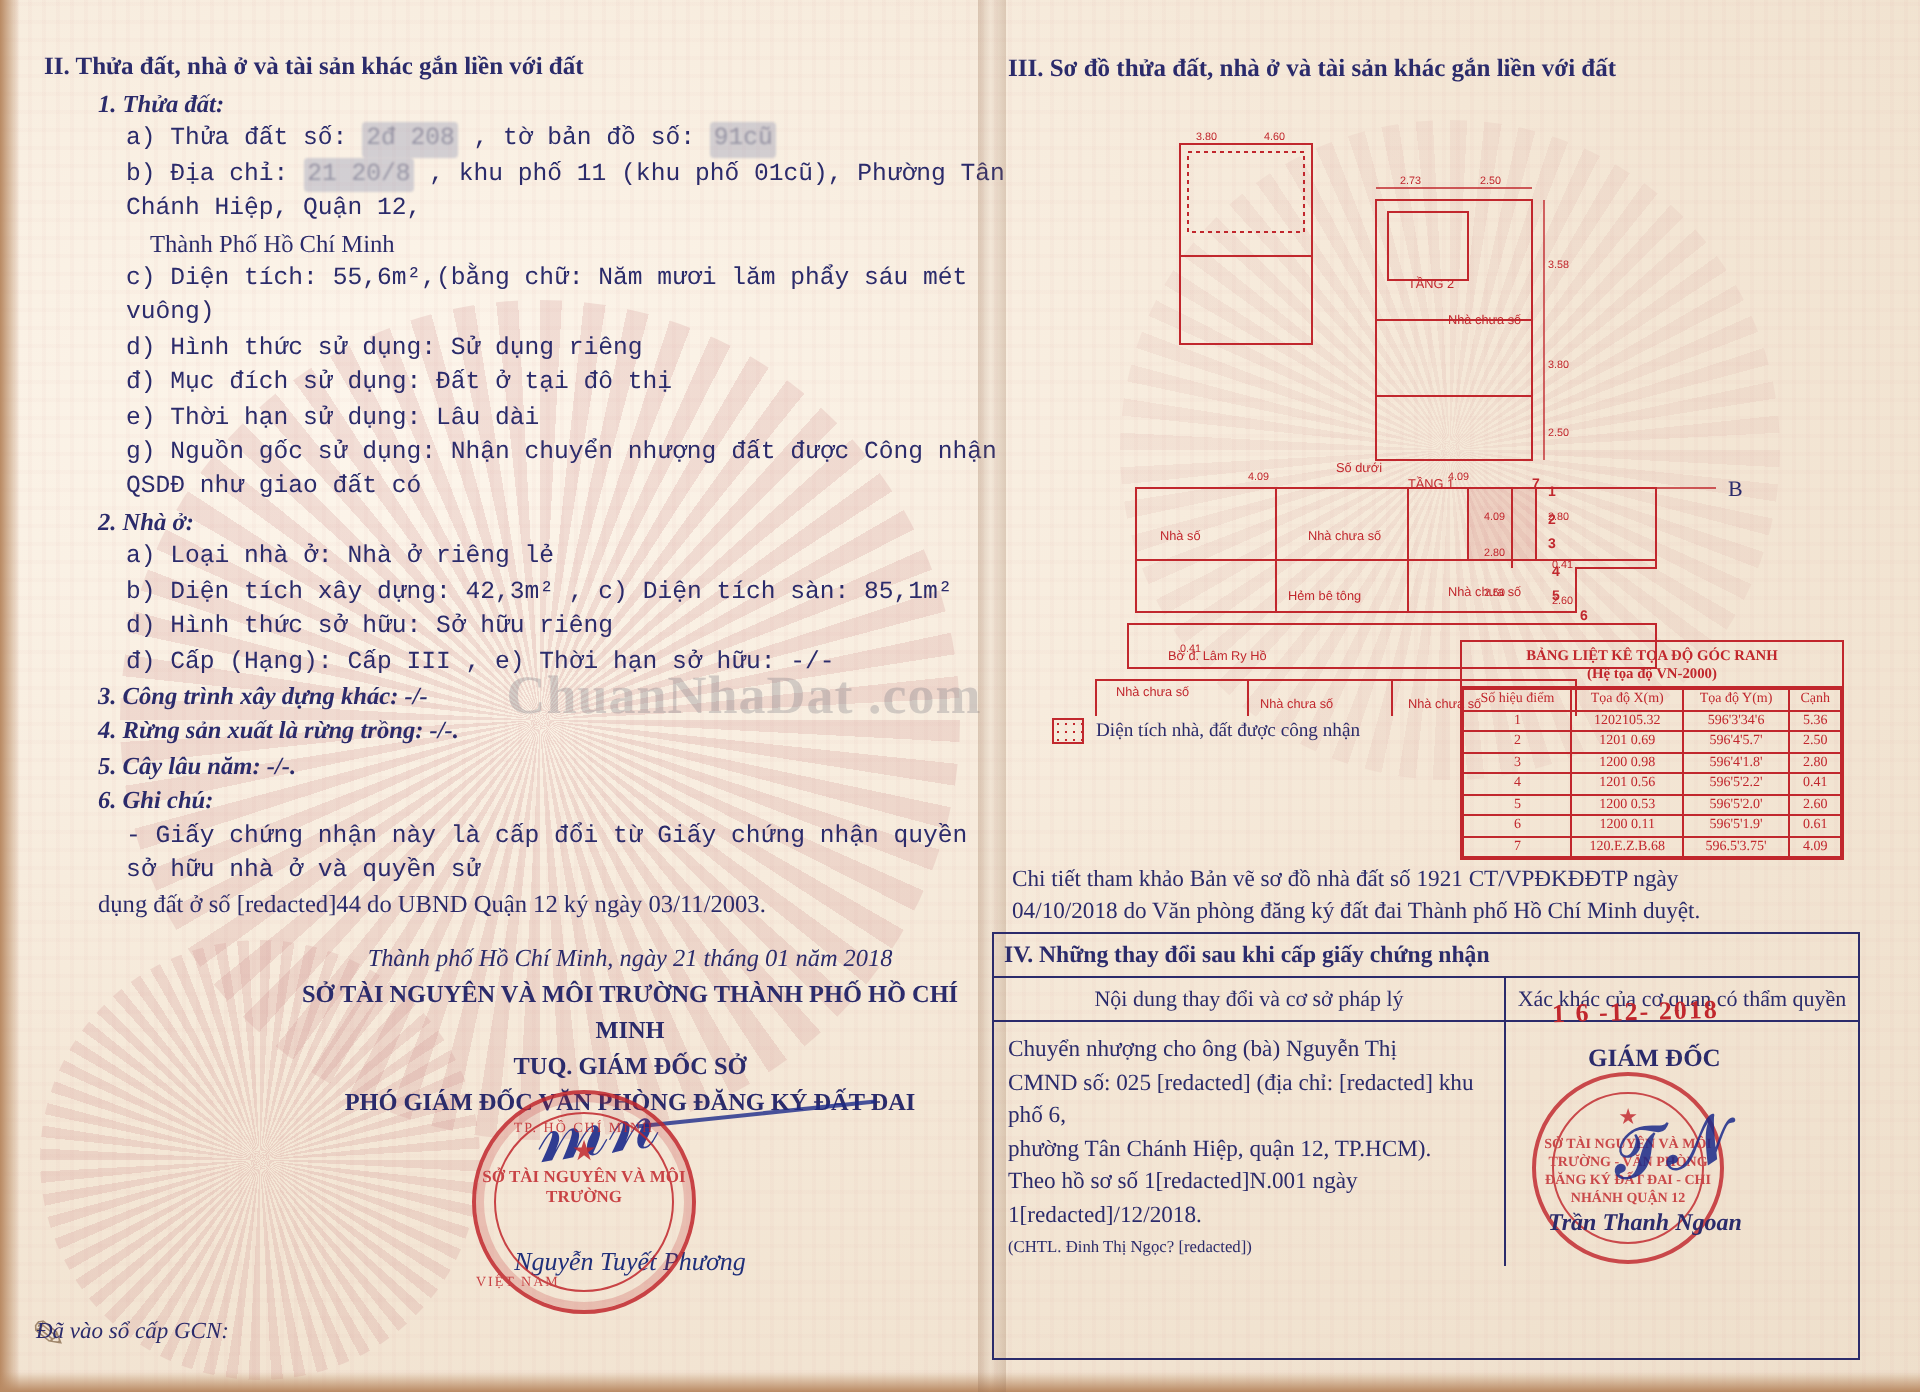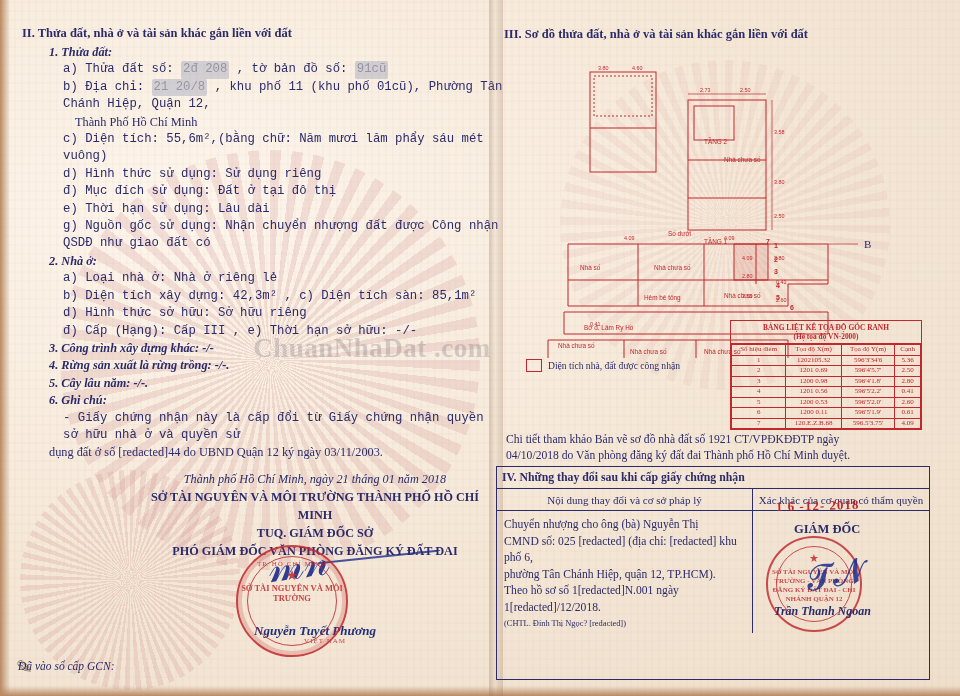--- a/index.html
+++ b/index.html
@@ -54,33 +54,33 @@
   .watermark{
     position:absolute;left:372px;top:348px;transform:translate(-50%,-50%);
     font-size:27px;font-weight:bold;color:rgba(120,120,130,.30);
     letter-spacing:.5px;white-space:nowrap;font-family:"Liberation Serif",serif;
   }
 
   
   .sigblock{position:absolute;left:150px;top:470px;width:330px;text-align:center;font-size:12.2px;line-height:18px;}
   .sigblock .ital{font-style:italic;}
   .sigblock .bold{font-weight:bold;}
-  .sigName{font-style:italic;font-weight:bold;font-size:13px;color:#1f2f7a;margin-top:62px;}
+  .sigName{font-style:italic;font-weight:normal;font-size:13px;color:#1f2f7a;margin-top:62px;}
 
   
   .seal{
     position:absolute;left:236px;top:545px;width:108px;height:108px;border-radius:50%;
     border:2.5px solid #c1272d;color:#c1272d;opacity:.85;
     box-shadow:inset 0 0 0 4px rgba(193,39,45,.25);
   }
   .seal .inner{position:absolute;inset:9px;border:1.4px solid #c1272d;border-radius:50%;}
   .seal .star{position:absolute;left:50%;top:20px;transform:translateX(-50%);font-size:14px;}
   .seal .t1{position:absolute;left:0;right:0;top:36px;text-align:center;font-size:8.5px;font-weight:bold;line-height:10px;}
   .seal .arcTop{position:absolute;left:0;right:0;top:13px;text-align:center;font-size:7px;letter-spacing:1px;}
-  .seal .arcBot{position:absolute;left:0;right:0;bottom:10px;text-align:right;font-size:7px;letter-spacing:1px;}
+  .seal .arcBot{position:absolute;left:0;right:0;bottom:10px;text-align:left;font-size:7px;letter-spacing:1px;}
   .scribble{position:absolute;left:268px;top:540px;font-size:42px;color:#1b2a8a;font-family:"Liberation Serif",serif;transform:rotate(-8deg);opacity:.9;}
   .scribble2{position:absolute;left:318px;top:556px;width:120px;height:2px;background:#1b2a8a;transform:rotate(-6deg);opacity:.8;}
 
   .note-bottom{position:absolute;left:18px;top:660px;font-size:11.5px;font-style:italic;color:#2b2b6b;}
   .note-scrawl{position:absolute;left:16px;top:655px;font-size:20px;color:#6b4a2a;opacity:.6;transform:rotate(-6deg);}
 
   
   .r-title{position:absolute;left:28px;top:27px;font-size:12.5px;font-weight:bold;}
   .map{position:absolute;left:52px;top:48px;width:310px;height:300px;}
   .map svg{display:block;}

